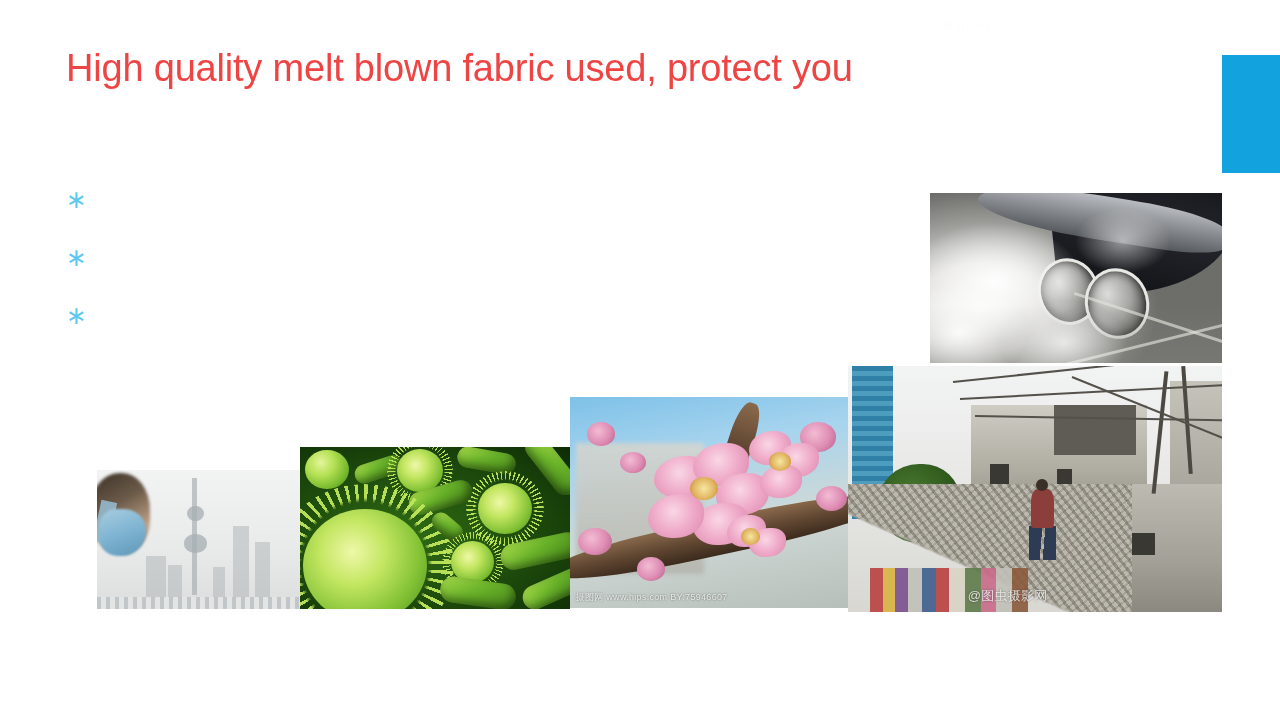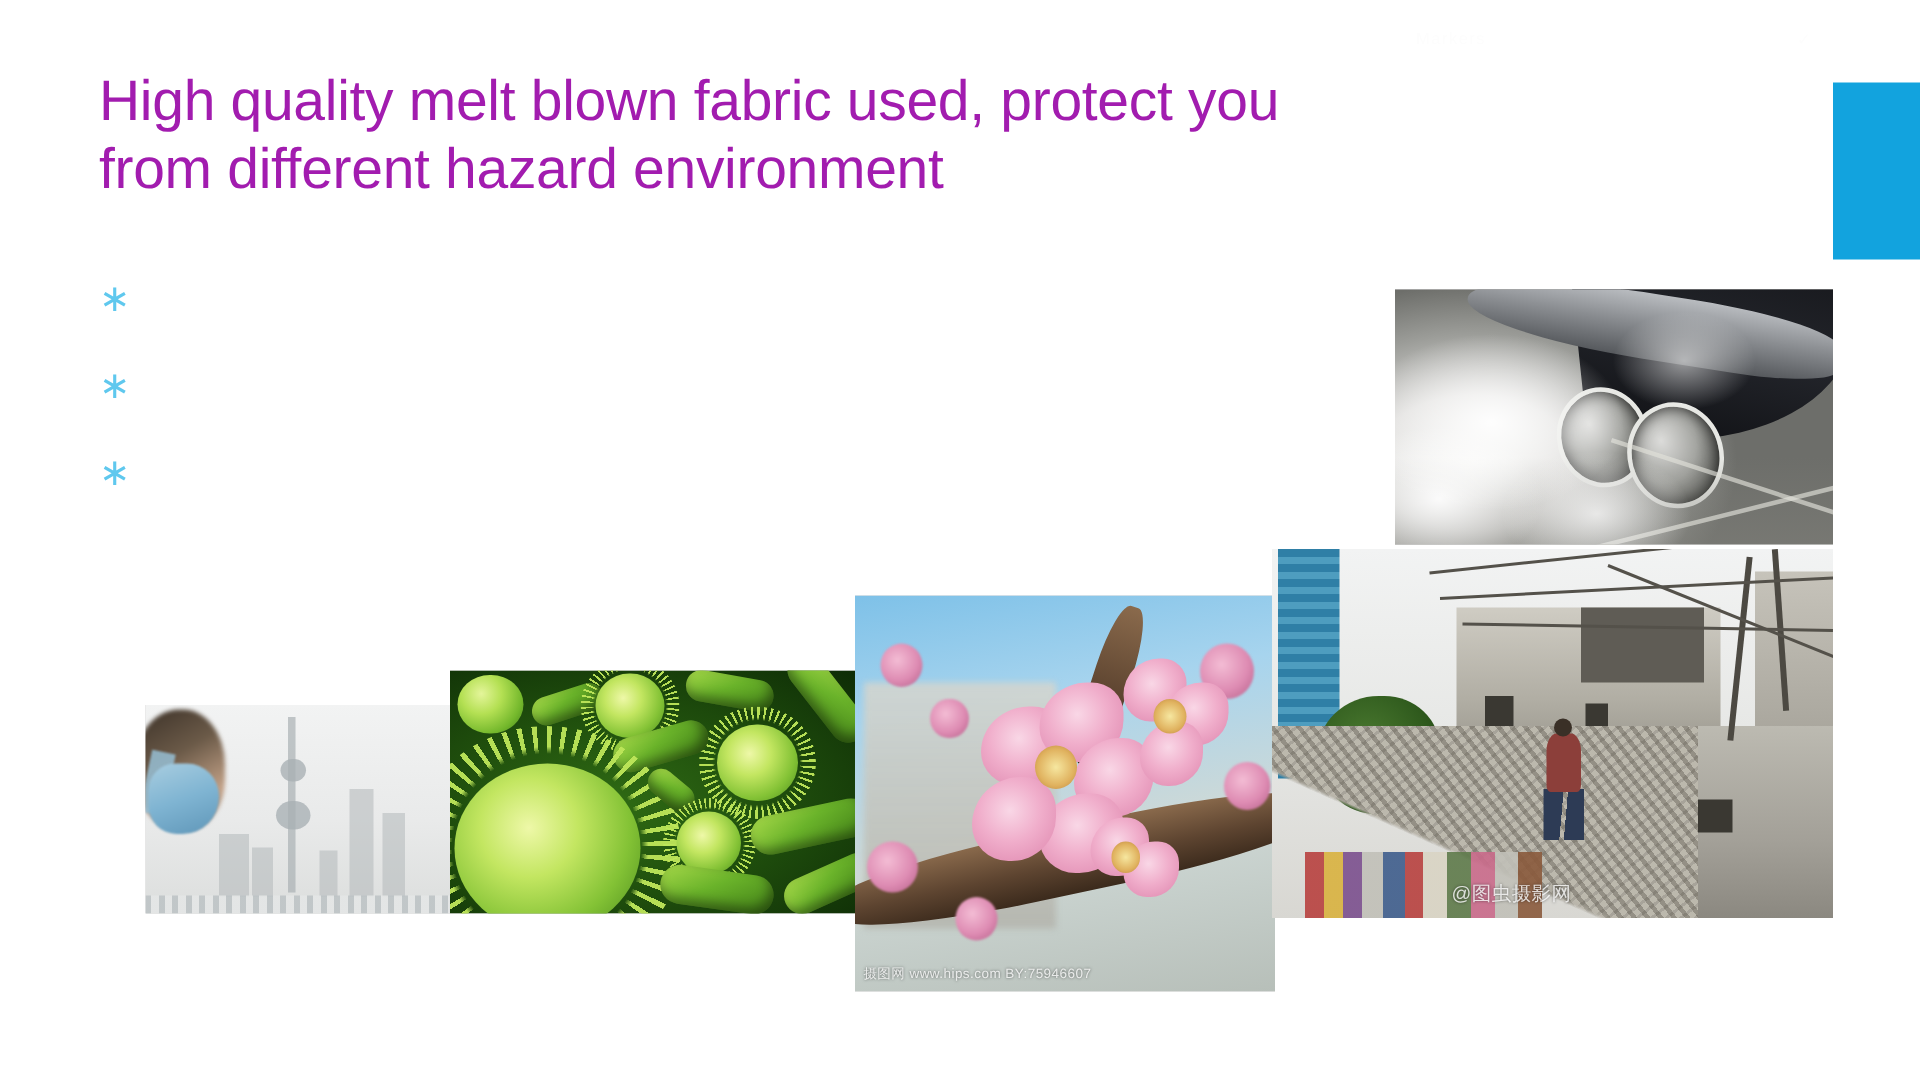--- a/index.html
+++ b/index.html
@@ -36,21 +36,21 @@
     letter-spacing: 1px;
     user-select: none;
   }
 
   
   .title {
     position: absolute;
     left: 66px;
     top: 46px;
     width: 960px;
-    color: #a21caf;
+    color: #ef4444;
     font-size: 38px;
     font-weight: 400;
     line-height: 1.18;
     letter-spacing: -0.2px;
   }
 
   
   .bullets {
     position: absolute;
     left: 66px;
@@ -202,21 +202,21 @@
   .gm-spiky::before {
     content: ""; position: absolute; inset: -22%;
     border-radius: 50%;
     background: repeating-conic-gradient(from 0deg,
       rgba(190,230,90,0.95) 0deg 2.4deg, rgba(0,0,0,0) 2.4deg 7.2deg);
     -webkit-mask-image: radial-gradient(circle, transparent 52%, #000 56%, #000 100%);
     mask-image: radial-gradient(circle, transparent 52%, #000 56%, #000 100%);
   }
 
   
-  #ph-blossom { left: 570px; top: 397px; width: 280px; height: 264px; }
+  #ph-blossom { left: 570px; top: 397px; width: 280px; height: 211px; }
   .bl-bg {
     background: linear-gradient(170deg, #7ec1e8 0%, #a7d4ee 28%, #cfd9d6 60%, #b7bfb9 100%);
   }
   .bl-bldg {
     position: absolute; left: 2%; top: 22%; width: 46%; height: 62%;
     background: linear-gradient(180deg, rgba(214,214,206,0.85) 0%, rgba(178,178,170,0.8) 100%);
     filter: blur(2px);
   }
   .bl-branch {
     position: absolute;
@@ -324,21 +324,20 @@
 
 <div id="slide">
 
   <div class="ghost-mark" style="left:944px; top:20px;">Markers</div>
   <div class="ghost-mark" style="left:1198px; top:20px;">✓</div>
 
   <div class="accent-bar"></div>
 
   <div class="title">
     <div>High quality melt blown fabric used, protect you</div>
-    <div>from different hazard environment</div>
   </div>
 
   <div class="bullets">
 
     <div class="bullet-row">
       <span class="bullet-mark">∗</span>
     </div>
 
     <div class="bullet-row">
       <span class="bullet-mark">∗</span>

